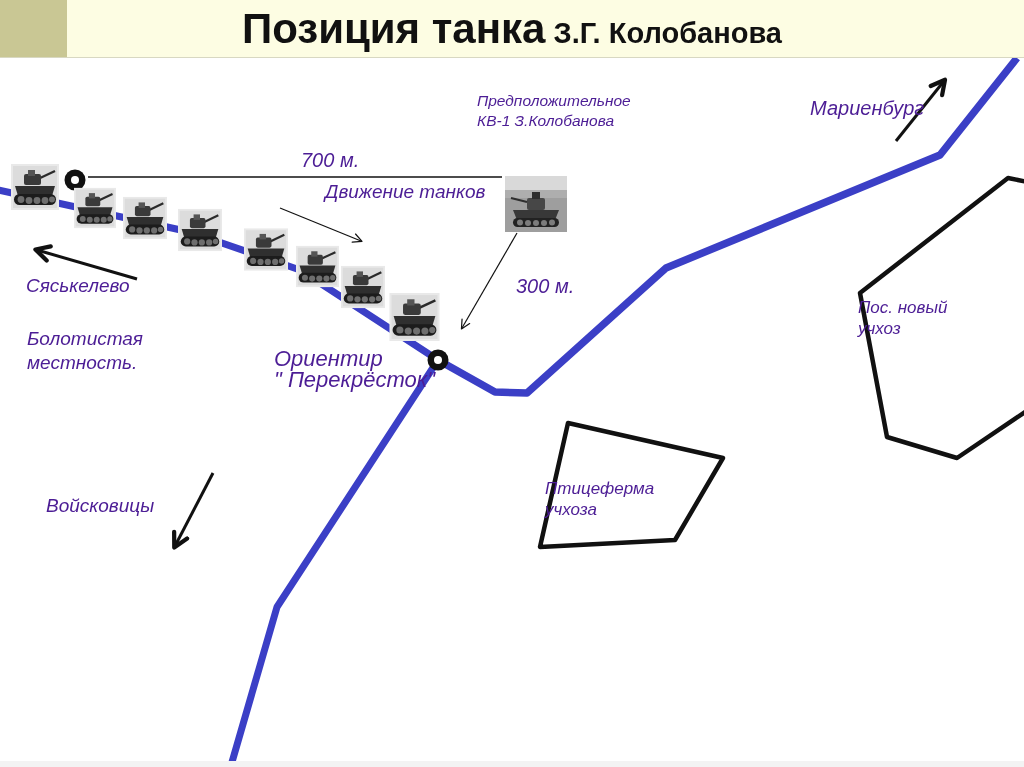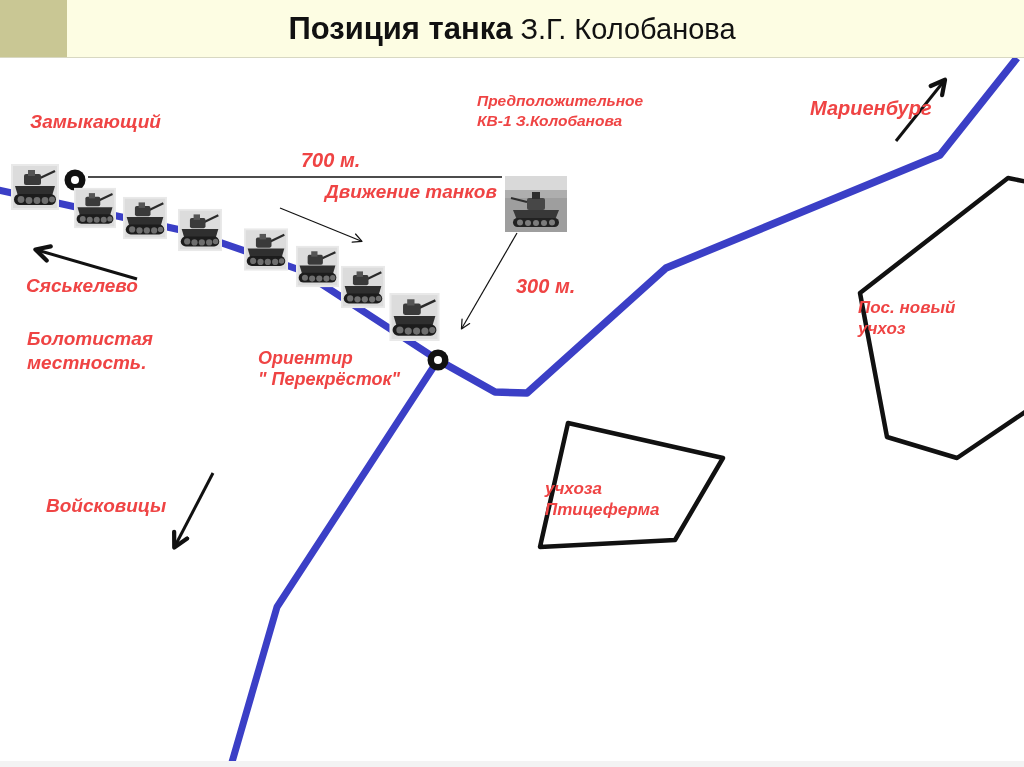--- a/index.html
+++ b/index.html
@@ -12,27 +12,27 @@
   .header{
     position:absolute;left:0;top:0;width:1024px;height:57px;
     background:#FDFDE3;border-bottom:1px solid #d8d8c2;
     display:flex;align-items:center;justify-content:center;
   }
   .header-square{
     position:absolute;left:0;top:0;width:67px;height:57px;
     background:#C9C794;
   }
   .title{white-space:nowrap;color:#111;}
-  .title .t-bold{font-weight:bold;font-size:31px;text-align:center;}
-  .title .t-reg{font-weight:normal;font-size:29px;}
+  .title .t-bold{font-weight:bold;font-size:42px;text-align:center;}
+  .title .t-reg{font-weight:bold;font-size:29px;}
   
   #map-svg{position:absolute;left:0;top:0;width:1024px;height:767px;}
   .map-label{
-    position:absolute;color:#ef4444;
-    font-weight:bold;font-style:italic;line-height:24px;font-size:19px;
+    position:absolute;color:#4c1d95;
+    font-weight:normal;font-style:italic;line-height:24px;font-size:19px;
     white-space:nowrap;
   }
   .lbl-small{font-size:15.5px;line-height:20px;}
   .lbl-dist{font-size:20px;}
   .lbl-center{text-align:left;white-space:normal;line-height:21px;font-size:17px;}
   .bottom-strip{
     position:absolute;left:0;bottom:0;width:1024px;height:6px;
     background:#f3f3f3;
   }
 </style>
@@ -115,21 +115,20 @@
       <use x="505" y="176" width="62" height="56" href="#kv1-symbol" xlink:href="#kv1-symbol"></use>
     </g>
 </svg>
 
 <div class="header">
   <div class="header-square"></div>
   <div class="title"><span class="t-bold">Позиция танка</span><span class="t-reg"> З.Г. Колобанова</span></div>
 </div>
 
 <div class="map-label" style="left:30px;top:110px;">
-  <div>Замыкающий</div>
 </div>
 
 <div class="map-label lbl-dist" style="left:301px;top:148px;">700 м.</div>
 
 <div class="map-label lbl-small" style="left:477px;top:91px;">
   <div>Предположительное</div>
   <div>КВ-1 З.Колобанова</div>
 </div>
 
 <div class="map-label" style="left:810px;top:96px;font-size:20px;">Мариенбург</div>
@@ -138,28 +137,28 @@
 
 <div class="map-label" style="left:26px;top:274px;">Сяськелево</div>
 
 <div class="map-label lbl-dist" style="left:516px;top:274px;">300 м.</div>
 
 <div class="map-label" style="left:27px;top:327px;">
   <div>Болотистая</div>
   <div>местность.</div>
 </div>
 
-<div class="map-label" style="left:258px;top:348px;font-size:18px;line-height:21px;">
+<div class="map-label" style="left:274px;top:348px;font-size:22px;line-height:21px;">
   <div>Ориентир</div>
   <div>" Перекрёсток"</div>
 </div>
 
 <div class="map-label lbl-center" style="left:545px;top:478px;width:168px;">
+  <div>Птицеферма</div>
   <div>учхоза</div>
-  <div>Птицеферма</div>
 </div>
 
 <div class="map-label lbl-center" style="left:858px;top:297px;width:144px;">
   <div>Пос. новый</div>
   <div>учхоз</div>
 </div>
 
 <div class="map-label" style="left:46px;top:494px;">Войсковицы</div>
 
 <div class="bottom-strip"></div>

